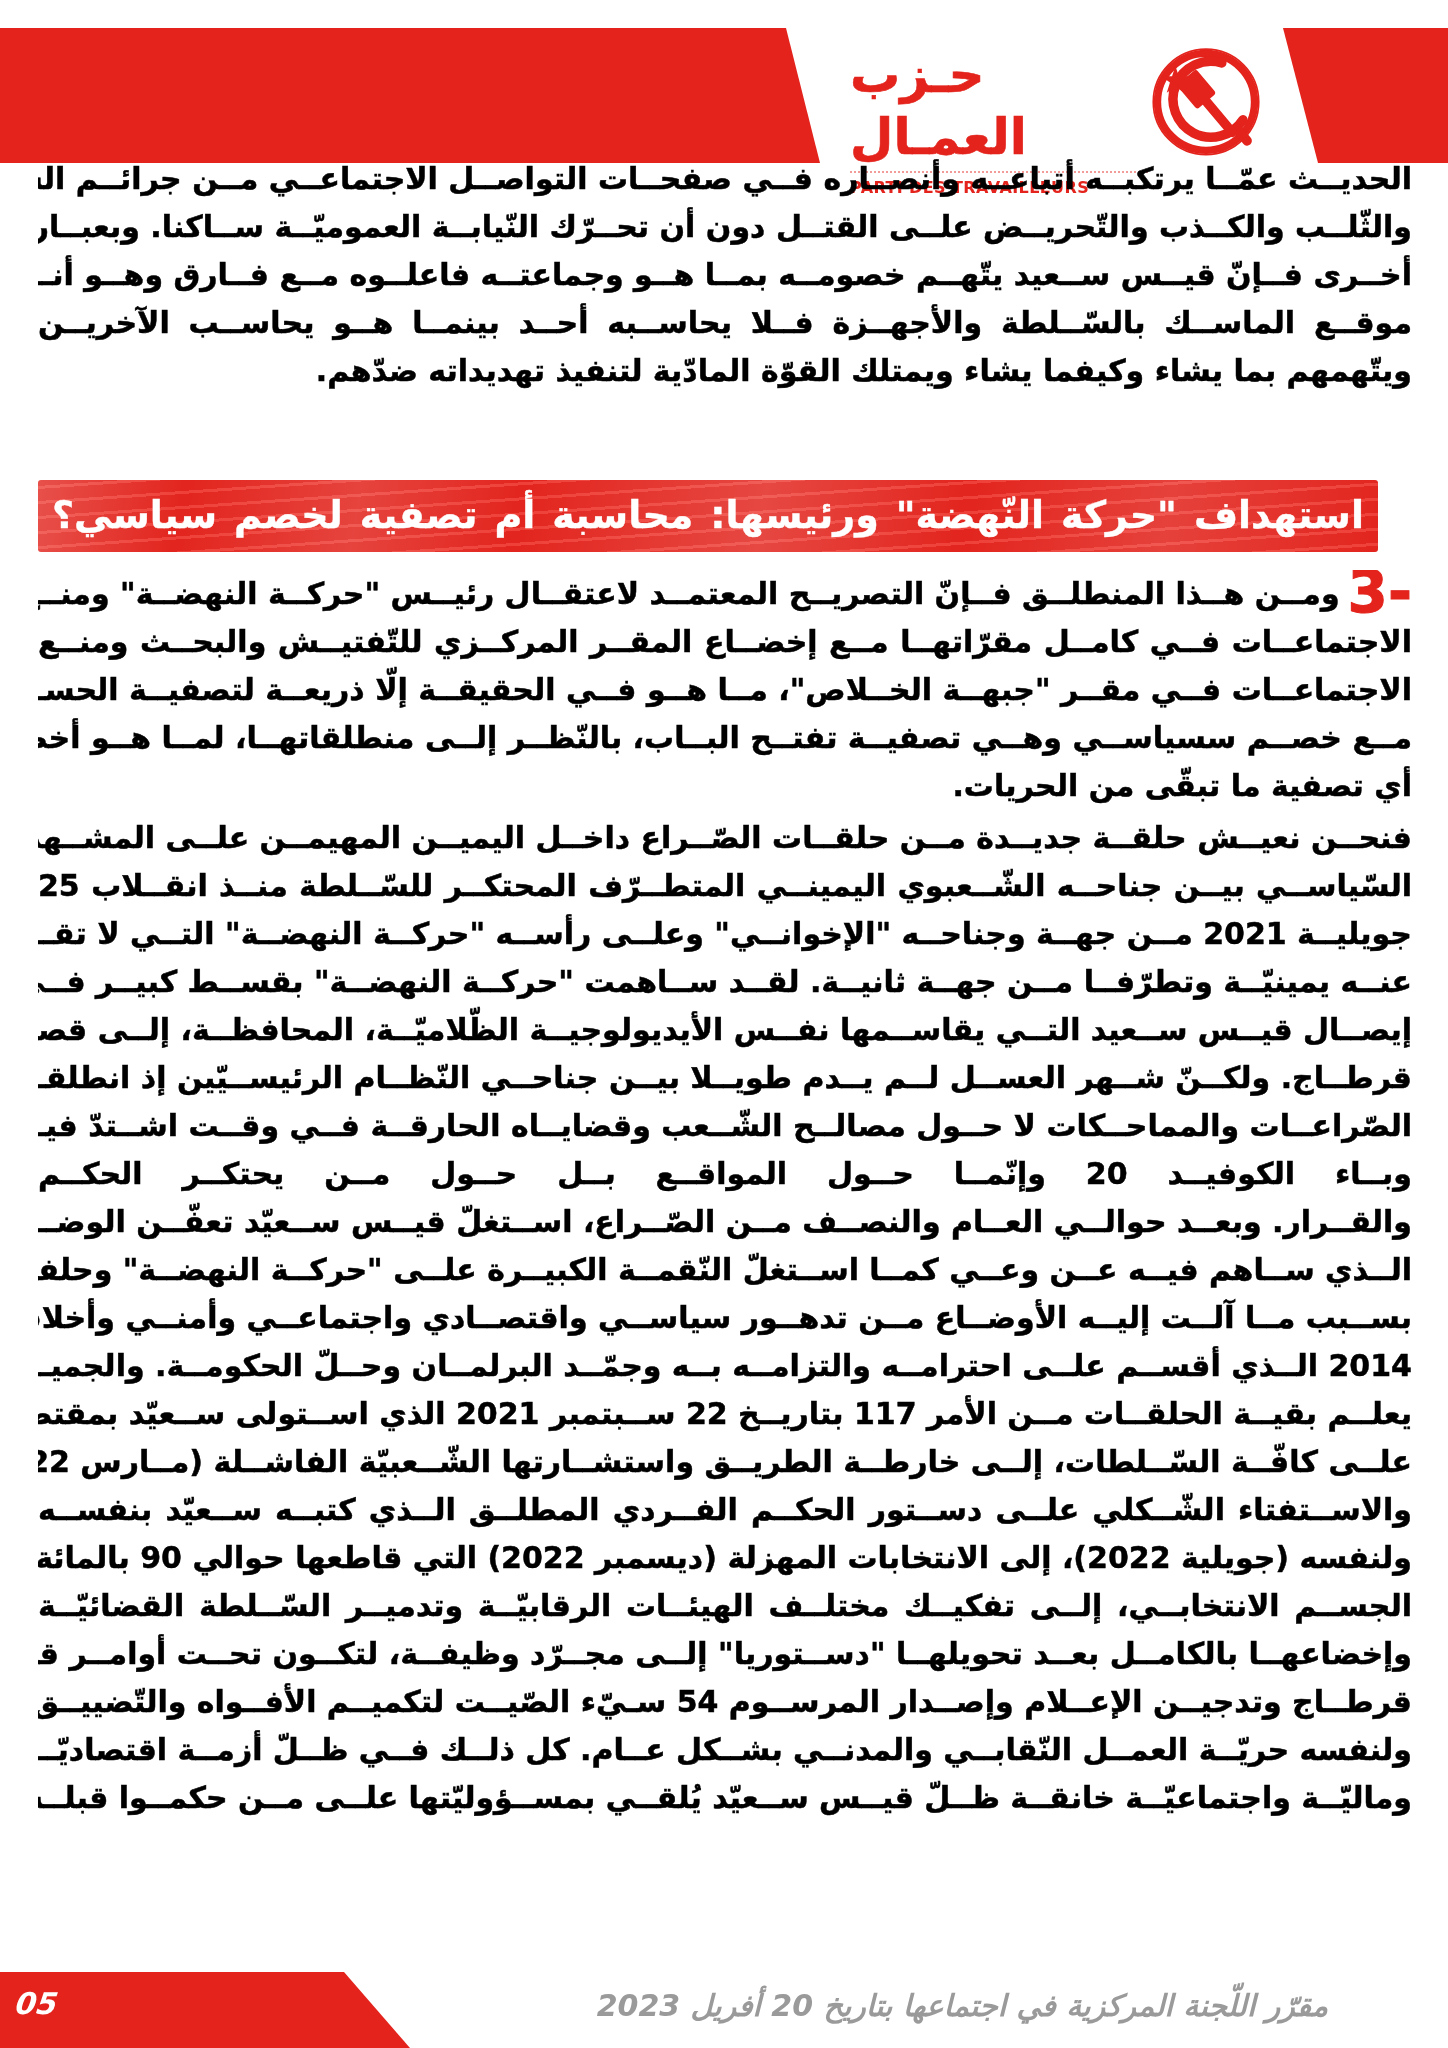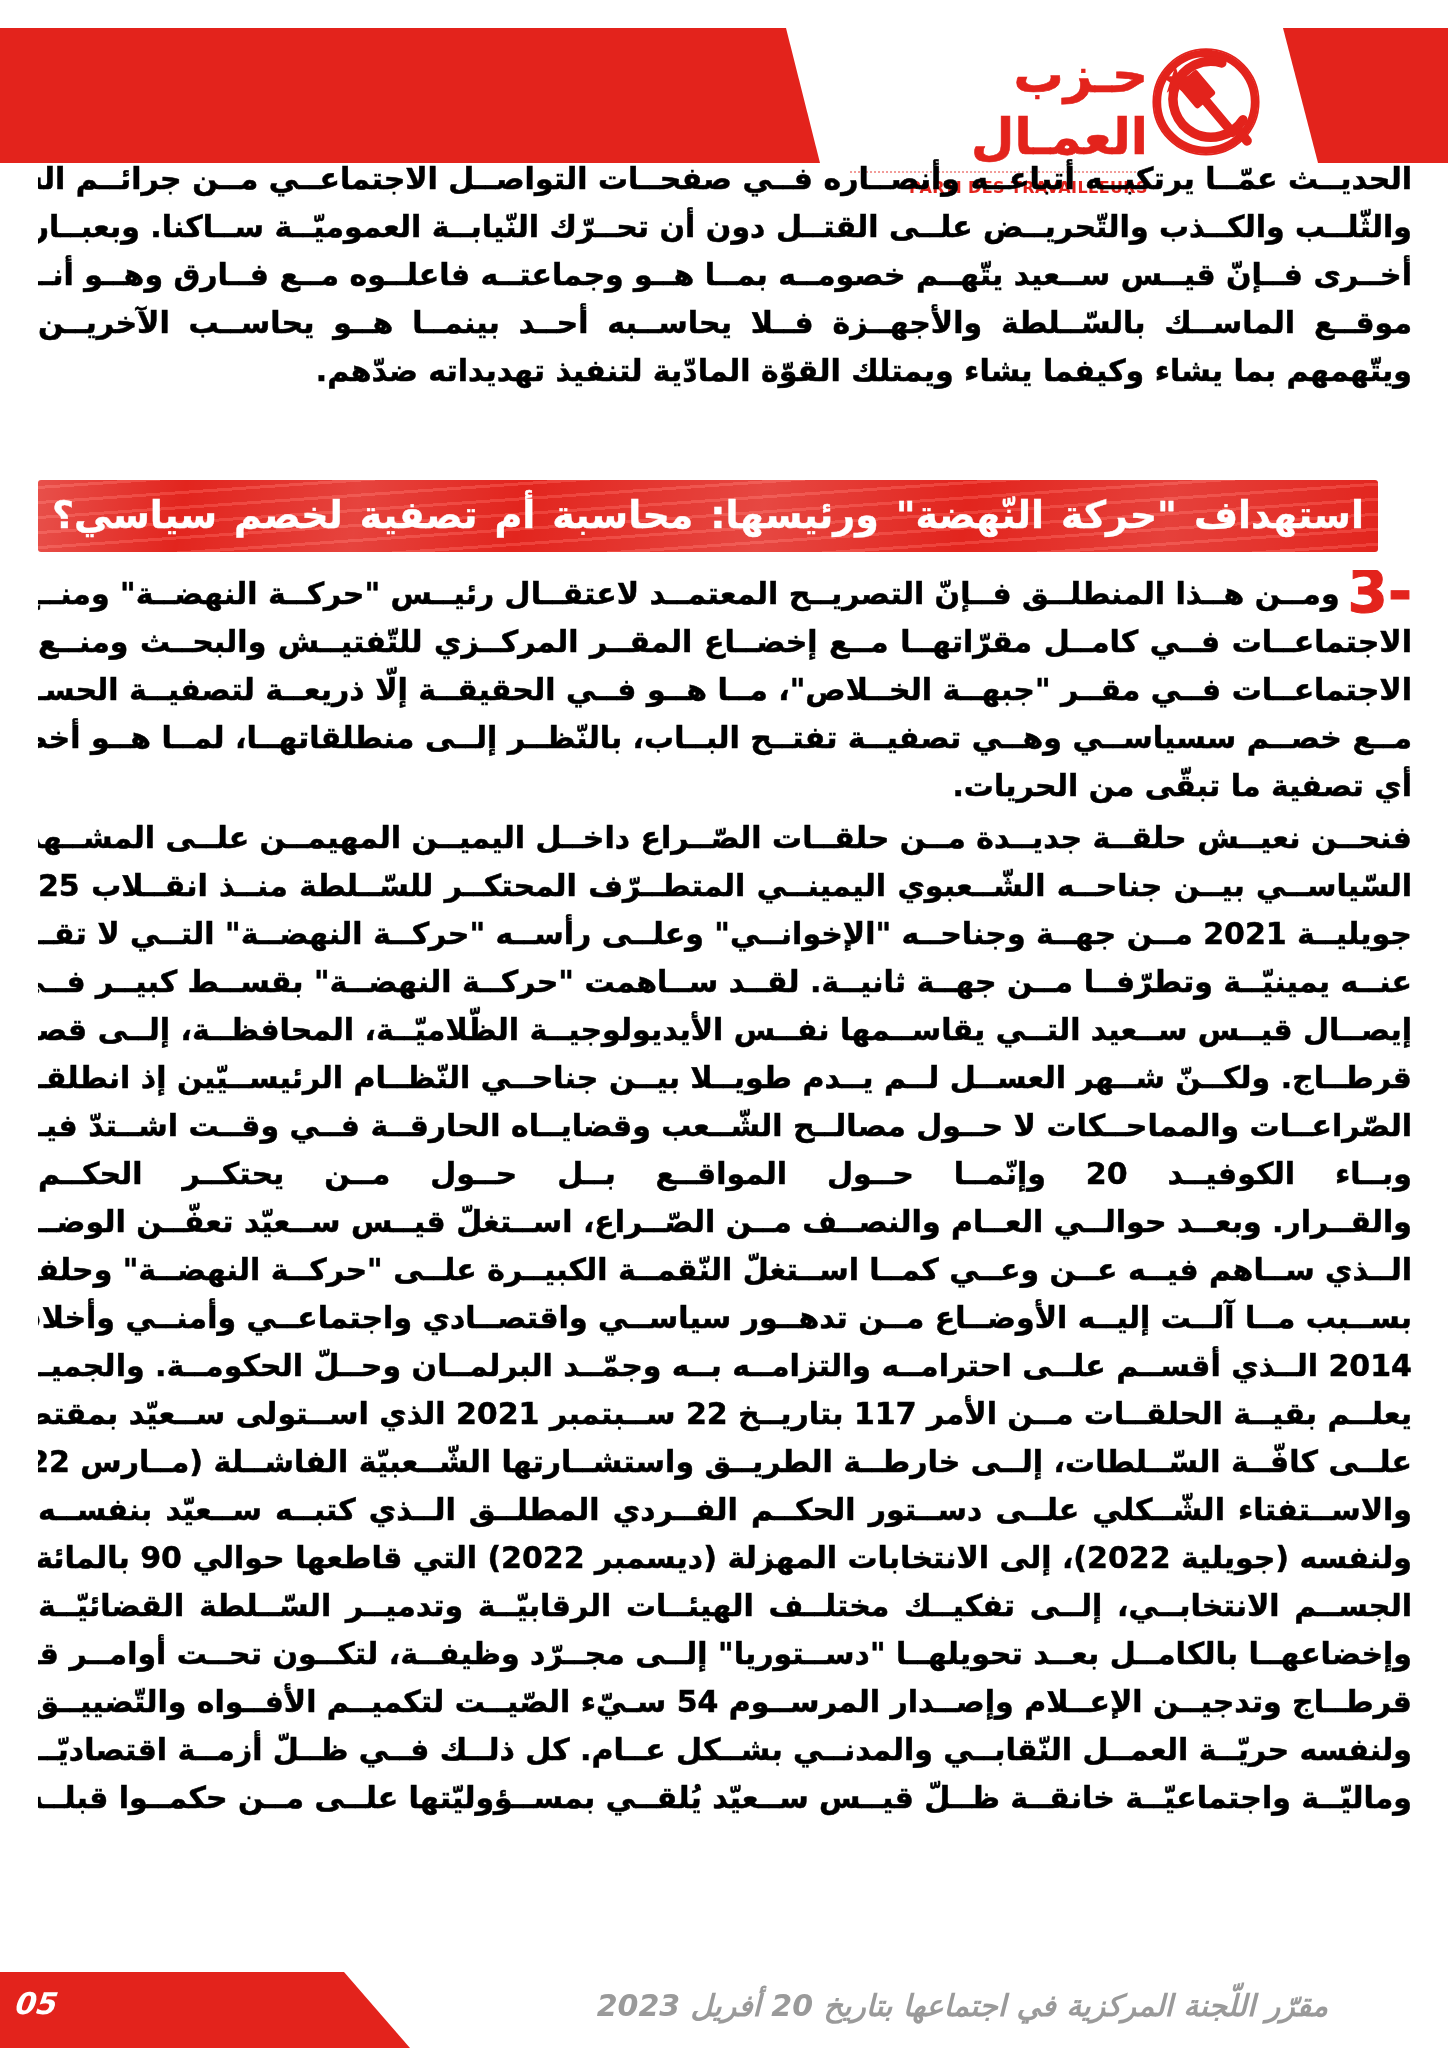--- a/index.html
+++ b/index.html
@@ -4,21 +4,21 @@
 <style>
   html,body{margin:0;padding:0;background:#ffffff;}
   .page{
     position:relative;width:1448px;height:2048px;background:#ffffff;overflow:hidden;
     font-family:"DejaVu Sans",sans-serif;
   }
   
   .band{position:absolute;top:28px;height:135px;background:#e3231c;}
   .band-left{left:0;width:820px;clip-path:polygon(0 0,786px 0,100% 100%,0 100%);}
   .band-right{left:1283px;width:165px;clip-path:polygon(0 0,100% 0,100% 100%,35px 100%);}
-  .logo-block{position:absolute;left:850px;top:44px;width:298px;text-align:right;color:#e3231c;}
+  .logo-block{position:absolute;left:850px;top:44px;width:298px;text-align:left;color:#e3231c;}
   .logo-ar{font-size:50px;font-weight:bold;line-height:62px;direction:rtl;-webkit-text-stroke:0.6px #e3231c;}
   .logo-fr{font-size:16px;font-weight:bold;letter-spacing:0.4px;line-height:24px;margin-top:3px;
            border-top:2px dotted rgba(227,35,28,.45);padding-top:3px;}
   .emblem{position:absolute;left:1148px;top:46px;}
   
   .content{
     position:absolute;top:155px;left:38px;right:36px;direction:rtl;color:#000;
     font-weight:bold;-webkit-text-stroke:0.5px #000;
   }
   .line{

